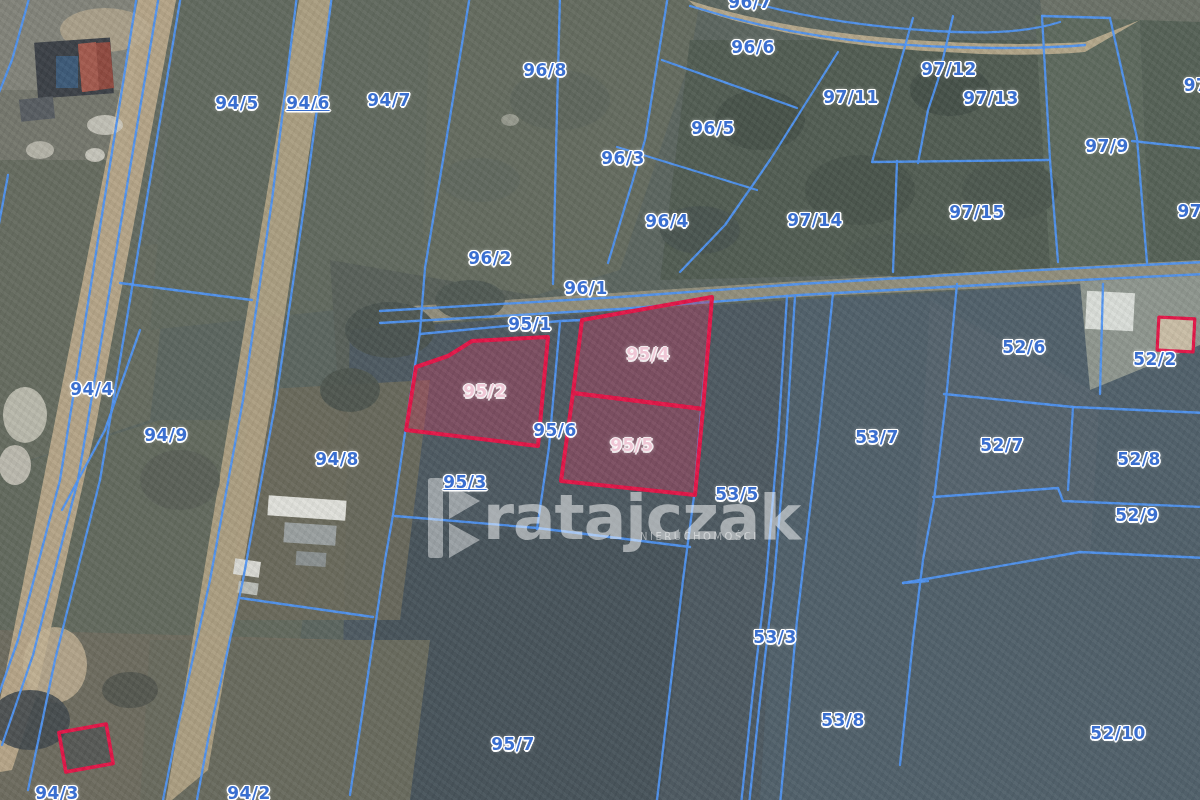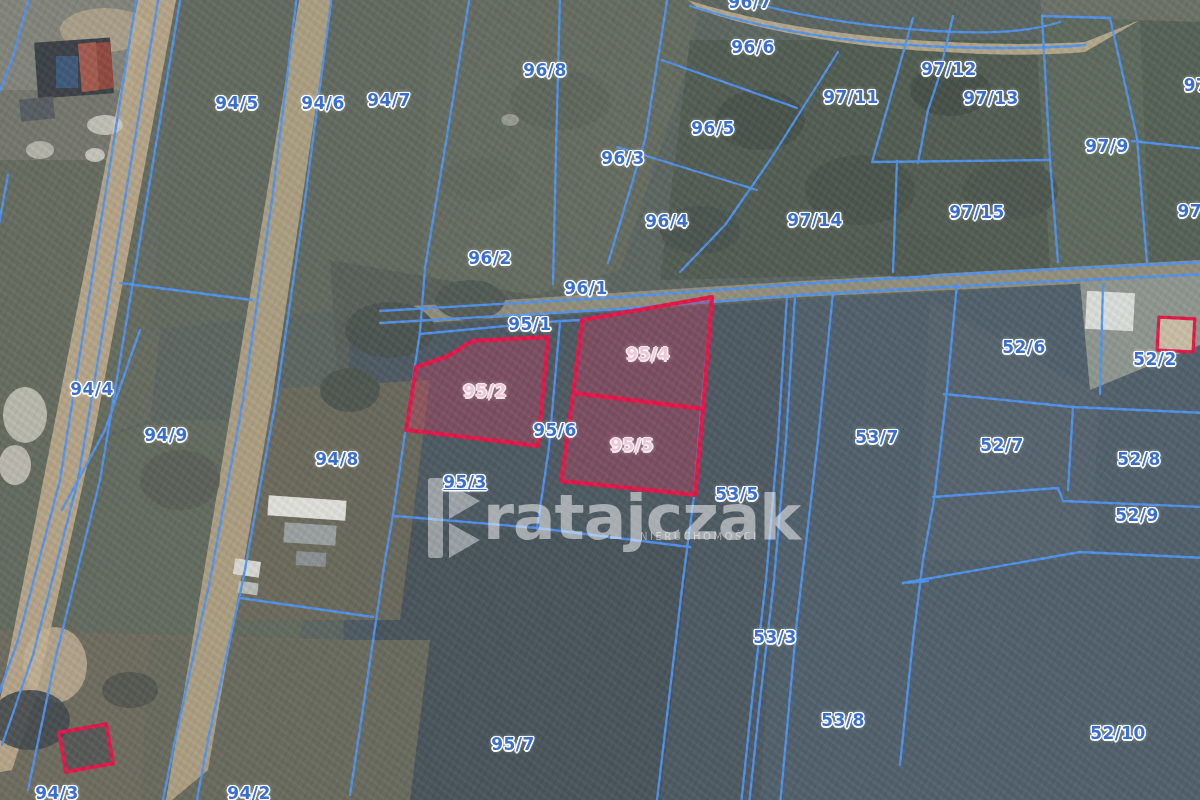--- a/index.html
+++ b/index.html
@@ -196,21 +196,21 @@
     </g>
   </svg>
 
   <div class="noise"></div>
 
   <div id="wm-text">ratajczak</div>
   <div id="wm-sub">NIERUCHOMOŚCI</div>
 
   <div id="labels">
       <div class="label" style="left: 237px; top: 103px;">94/5</div>
-      <div class="label" style="left: 323px; top: 103px;">94/6</div>
+      <div class="label" style="left: 308px; top: 103px; text-decoration: underline;">94/6</div>
       <div class="label" style="left: 389px; top: 100px;">94/7</div>
       <div class="label" style="left: 545px; top: 70px;">96/8</div>
       <div class="label" style="left: 750px; top: 2px;">96/7</div>
       <div class="label" style="left: 753px; top: 47px;">96/6</div>
       <div class="label" style="left: 927px; top: 69px; padding-left: 44px;">97/12</div>
       <div class="label" style="left: 851px; top: 97px;">97/11</div>
       <div class="label" style="left: 991px; top: 98px;">97/13</div>
       <div class="label" style="left: 1196px; top: 85px;">97</div>
       <div class="label" style="left: 1107px; top: 146px;">97/9</div>
       <div class="label" style="left: 713px; top: 128px;">96/5</div>

